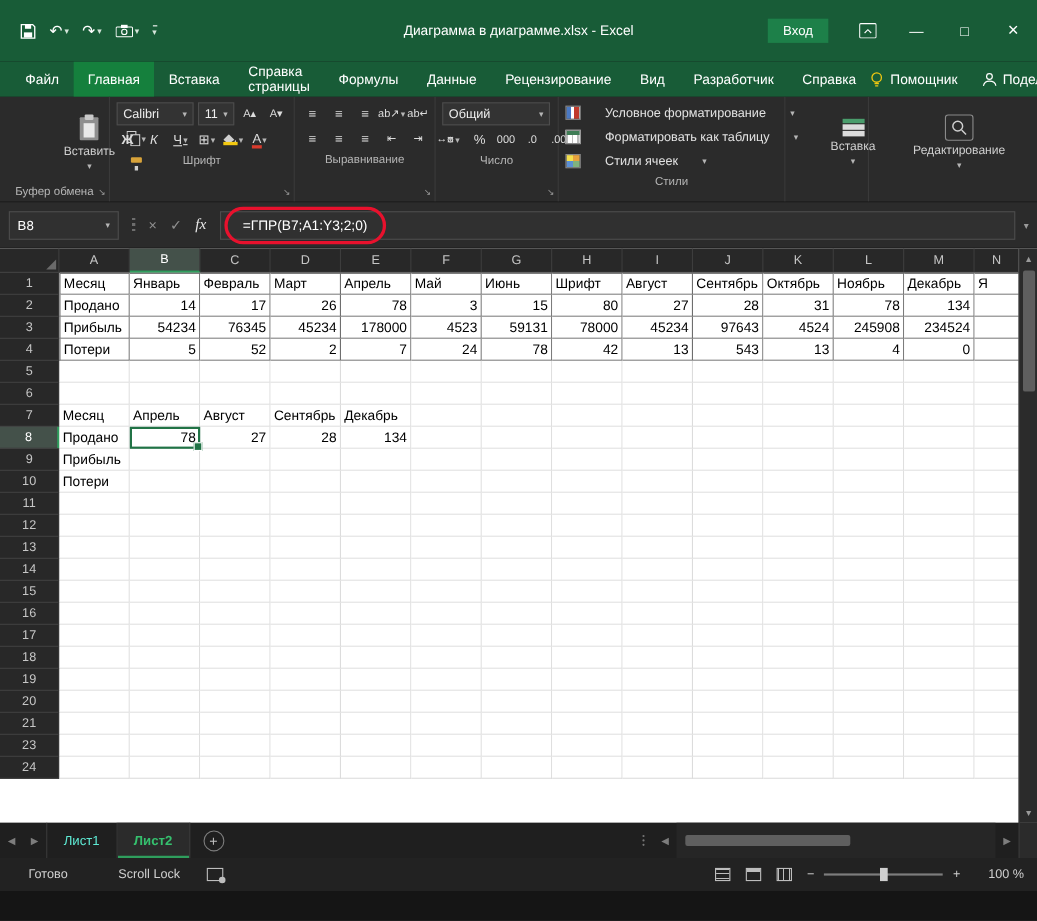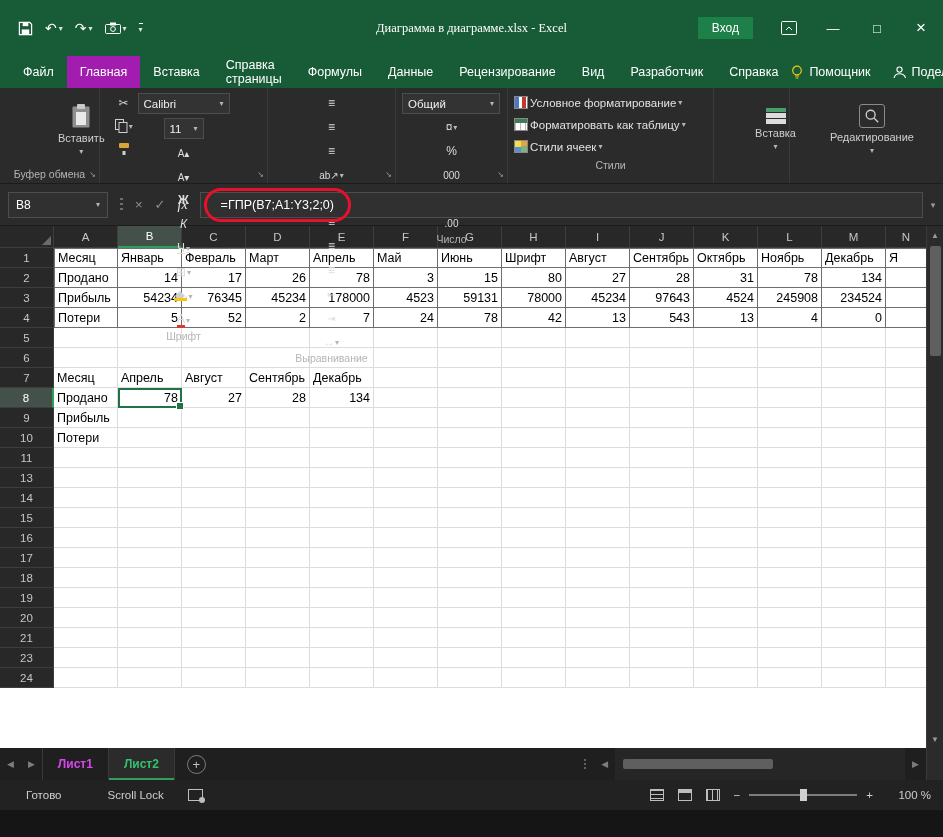--- a/index.html
+++ b/index.html
@@ -6,56 +6,56 @@
   html,body { width:943px; height:837px; overflow:hidden; background:#151515;
     font-family:"Liberation Sans", sans-serif; -webkit-user-select:none; user-select:none; }
   .window { width:943px; height:837px; display:flex; flex-direction:column; }
 
   
   .titlebar { height:56px; background:#185c37; display:flex; align-items:center; color:#fff; position:relative; flex:0 0 auto; }
   .qat { display:flex; align-items:center; gap:12px; margin-left:18px; z-index:2; }
   .qat .ic { display:flex; align-items:center; color:#fff; font-size:14px; gap:2px; }
   .qat .dd { font-size:8px; color:#d5e5da; }
   .qat-more { border-top:1px solid #fff; font-size:8px; padding-top:1px; }
-  .title { position:absolute; left:0; right:0; text-align:center; font-size:12.5px; color:#fff;font-family:Liberation Serif, serif; }
+  .title { position:absolute; left:0; right:0; text-align:center; font-size:12.5px; color:#fff; }
   .tb-right { margin-left:auto; display:flex; align-items:center; height:100%; z-index:2; }
   .signin { background:#1d8049; color:#fff; font-size:12px; padding:4px 14px; margin-right:14px; }
   .ctrl { width:44px; height:100%; display:flex; align-items:center; justify-content:center; font-size:13px; color:#fff; }
   .ctrl.close { font-size:17px; }
 
   
   .tabrow { height:32px; background:#185c37; display:flex; align-items:stretch; color:#fff; padding-left:10px; flex:0 0 auto; }
   #ribbon-tabs { display:flex; }
   .rtab { padding:0 13px; font-size:12.5px; display:flex; align-items:center; }
-  .rtab.active { background:#a21caf; }
+  .rtab.active { background:#15803d; }
   .tab-extras { margin-left:auto; display:flex; align-items:center; gap:22px; padding-right:18px; font-size:12.5px; }
   .extra { display:flex; align-items:center; gap:6px; }
 
   
   .ribbon { height:96px; background:#2b2b2b; display:flex; color:#e2e2e2; flex:0 0 auto; border-bottom:1px solid #1c1c1c; }
   .group { display:flex; flex-direction:column; border-right:1px solid #3a3a3a; padding:5px 6px 0 6px; position:relative; }
   .gcontent { display:flex; gap:5px; flex:1 1 auto; }
   .glabel { height:18px; display:flex; align-items:center; justify-content:center; font-size:10.5px; color:#b5b5b5; }
   .launcher { position:absolute; right:3px; bottom:4px; font-size:8px; color:#9a9a9a; }
   .bigbtn { display:flex; flex-direction:column; align-items:center; justify-content:center; gap:3px; font-size:11px; padding:0 4px;margin-left:48px; }
   .bigbtn .blabel { color:#cfcfcf; }
   .dim { color:#8f8f8f; }
   .dd { font-size:8px; color:#b5b5b5; }
   .col { display:flex; flex-direction:column; justify-content:flex-start; gap:3px; }
-  .rowline { display:flex; align-items:center; gap:4px;flex-direction:column; }
+  .rowline { display:flex; align-items:flex-start; gap:4px; }
   .sb { min-width:20px; height:20px; display:flex; align-items:center; justify-content:center; font-size:12px; color:#dcdcdc; gap:1px; }
   .sb.small { font-size:10px; }
   .combo { background:#333; border:1px solid #4d4d4d; height:21px; display:flex; align-items:center; padding:0 5px; font-size:11.5px; gap:5px; color:#efefef; }
   .combo .dd { margin-left:auto; }
   .bold-g { font-weight:bold; }
   .italic-g { font-style:italic; }
   .under-g { text-decoration:underline; }
   .fontcolor { border-bottom:3px solid #d83b2d; line-height:1; }
   .fillbar { display:inline-block; width:13px; height:3px; background:#f2c811; margin-top:-2px; }
-  .styleline { display:flex; align-items:center; gap:2px; font-size:11.5px; height:19px; color:#e2e2e2; white-space:nowrap; }
+  .styleline { display:flex; align-items:center; gap:22px; font-size:11.5px; height:19px; color:#e2e2e2; white-space:nowrap; }
   .sq { display:inline-block; width:14px; height:13px; flex:0 0 auto; }
   .sq-cf { background:linear-gradient(90deg,#4a79c4 0 4px,#fff 4px 7px,#c0392b 7px 11px,#fff 11px 14px); border:1px solid #888; }
   .sq-ft { background:linear-gradient(#3f7c55 0 4px,#fff 4px 14px); border:1px solid #888;
            background-image:linear-gradient(#3f7c55 0 4px, transparent 4px), repeating-linear-gradient(90deg,#bbb 0 1px,transparent 1px 5px); background-color:#fff; }
   .sq-cs { background:conic-gradient(#e8a33d 0 25%, #7fb27f 0 50%, #5b8fd4 0 75%, #f4e04d 0 100%); border:1px solid #888; }
   .cells-ic { width:20px; height:16px; display:flex; flex-direction:column; gap:1px; }
   .cells-ic i { flex:1; background:#dcdcdc; }
   .cells-ic i:first-child { background:#4a9d6c; }
   .editing-ic { width:26px; height:24px; border:1px solid #8a8a8a; border-radius:3px; display:flex; align-items:center; justify-content:center; }
 
@@ -93,21 +93,21 @@
   .cell.selected:after { content:""; position:absolute; right:-3px; bottom:-3px; width:6px; height:6px; background:#217346; border:1px solid #fff; }
   .vscroll { width:17px; background:#2b2b2b; border-left:1px solid #3a3a3a; display:flex; flex-direction:column; align-items:center; }
   .vs-btn { height:18px; display:flex; align-items:center; justify-content:center; color:#9a9a9a; font-size:8px; width:100%; }
   .vs-thumb { width:11px; height:110px; background:#5f5f5f; border-radius:2px; margin-top:2px; }
   .vs-track { flex:1; }
 
   
   .tabbar { height:32px; background:#1f1f1f; display:flex; align-items:stretch; color:#b5b5b5; flex:0 0 auto; }
   .nav { display:flex; align-items:center; padding:0 7px; color:#7d7d7d; font-size:9px; }
   #sheet-tabs { display:flex; }
-  .stab { padding:0 15px; display:flex; align-items:center; font-size:12px; color:#d946ef; border-right:1px solid #3a3a3a;font-weight:bold; }
+  .stab { padding:0 15px; display:flex; align-items:center; font-size:12px; color:#5eead4; border-right:1px solid #3a3a3a; }
   .stab:first-child { border-left:1px solid #3a3a3a; }
   .stab.active { background:#2b2b2b; color:#35c06e; font-weight:bold; box-shadow:inset 0 -2px 0 #2f9e5d; }
   .addsheet { width:19px; height:19px; border:1px solid #7d7d7d; border-radius:50%; display:flex; align-items:center; justify-content:center; color:#c2c2c2; margin:auto 0 auto 12px; font-size:13px; line-height:1; }
   .drag-dots { display:flex; flex-direction:column; justify-content:center; gap:2px; margin-left:auto; padding:0 8px; }
   .drag-dots i { width:2px; height:2px; background:#777; border-radius:50%; }
   .hscroll { display:flex; align-items:center; }
   .hs-track { width:290px; height:100%; background:#262626; display:flex; align-items:center; }
   .hs-thumb { width:150px; height:10px; background:#5f5f5f; border-radius:2px; margin-left:8px; }
   .tab-corner { width:17px; background:#2b2b2b; border-left:1px solid #3a3a3a; }
 
@@ -615,20 +615,37 @@
             <div class="cell"></div>
             <div class="cell"></div>
             <div class="cell"></div>
             <div class="cell"></div>
             <div class="cell"></div>
             <div class="cell"></div>
             <div class="cell"></div>
             <div class="cell partial"></div>
           </div>
           <div class="grow">
+            <div class="rh">12</div>
+            <div class="cell"></div>
+            <div class="cell"></div>
+            <div class="cell"></div>
+            <div class="cell"></div>
+            <div class="cell"></div>
+            <div class="cell"></div>
+            <div class="cell"></div>
+            <div class="cell"></div>
+            <div class="cell"></div>
+            <div class="cell"></div>
+            <div class="cell"></div>
+            <div class="cell"></div>
+            <div class="cell"></div>
+            <div class="cell partial"></div>
+          </div>
+          <div class="grow">
             <div class="rh">13</div>
             <div class="cell"></div>
             <div class="cell"></div>
             <div class="cell"></div>
             <div class="cell"></div>
             <div class="cell"></div>
             <div class="cell"></div>
             <div class="cell"></div>
             <div class="cell"></div>
             <div class="cell"></div>

